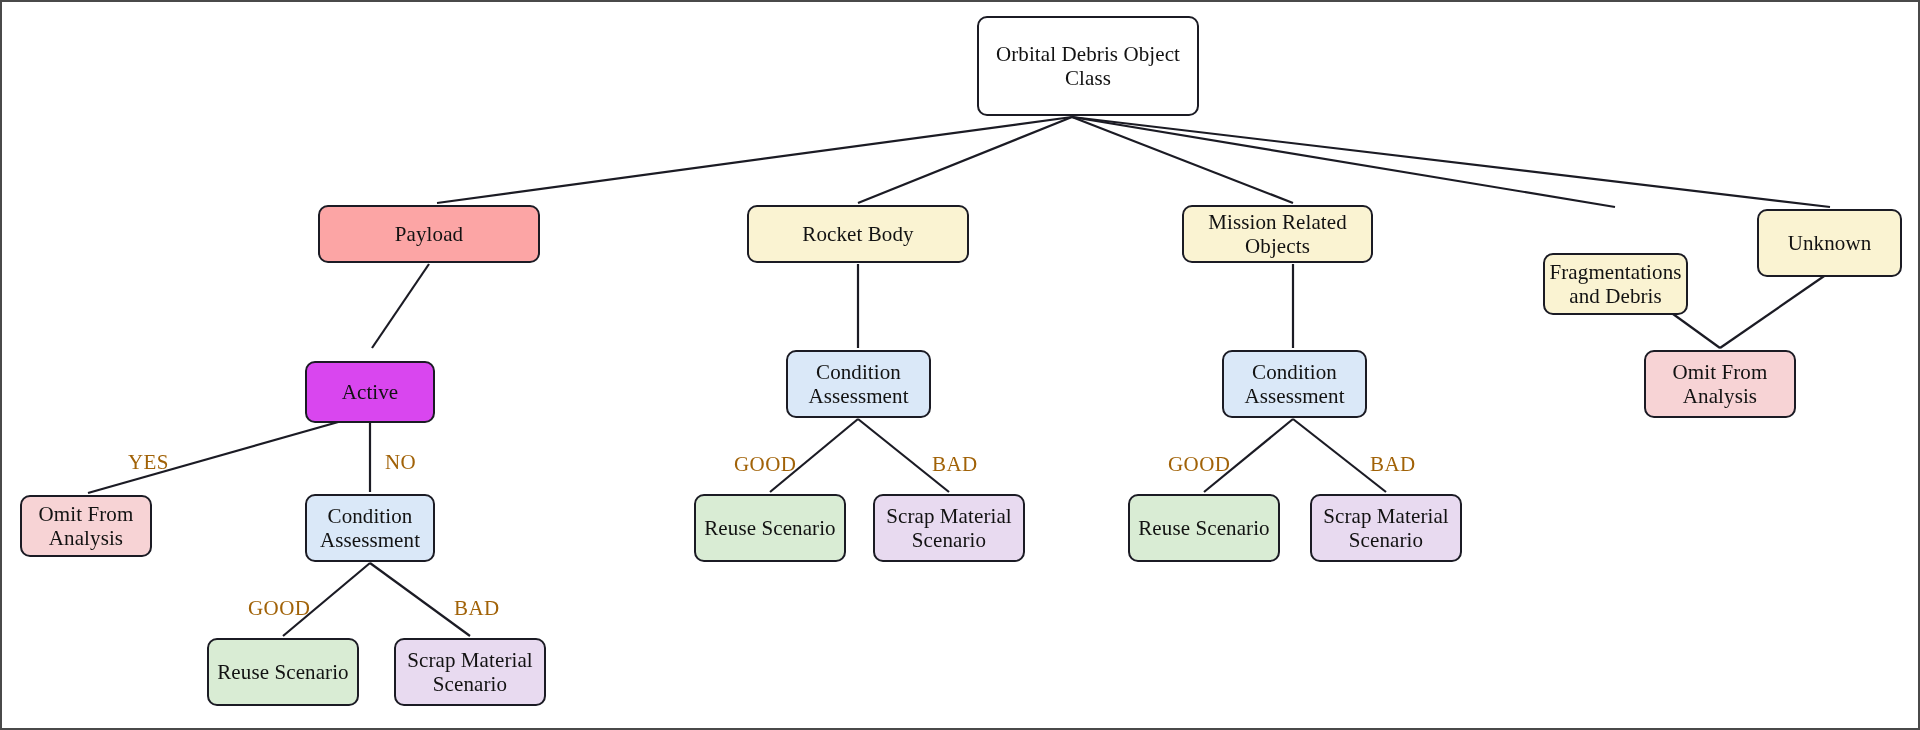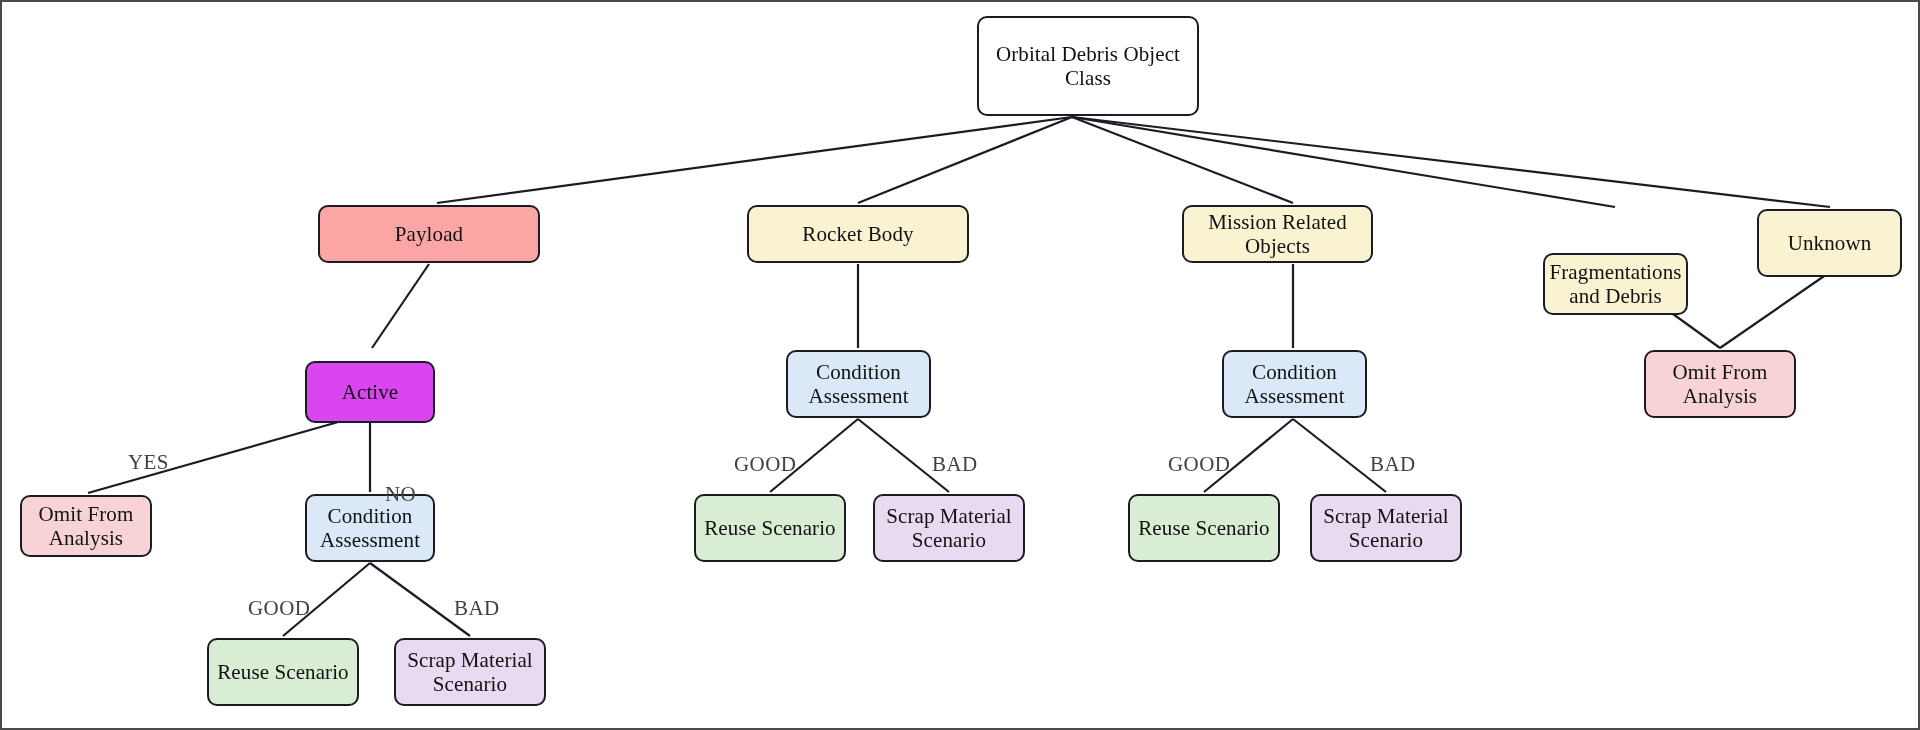--- a/index.html
+++ b/index.html
@@ -41,21 +41,21 @@
     font-size: 21px;
     line-height: 1.15;
     letter-spacing: 0.1px;
     padding: 8px 6px;
     white-space: pre-line;
     z-index: 3;
   }
   .edge-label {
     position: absolute;
     font-size: 21px;
-    color: #404040;
+    color: #a16207;
     letter-spacing: 0.4px;
     white-space: nowrap;
     z-index: 4;
   }
 </style>
 </head>
 <body>
 
 <div id="canvas">
   <svg id="edge-layer" viewBox="0 0 1920 730" xmlns="http://www.w3.org/2000/svg">
@@ -103,21 +103,21 @@
 Scenario</div>
       <div class="node" style="left: 692px; top: 492px; width: 152px; height: 68px; background: rgb(217, 236, 212); border-color: rgb(27, 27, 36);">Reuse Scenario</div>
       <div class="node" style="left: 871px; top: 492px; width: 152px; height: 68px; background: rgb(232, 218, 240); border-color: rgb(27, 27, 36);">Scrap Material
 Scenario</div>
       <div class="node" style="left: 1126px; top: 492px; width: 152px; height: 68px; background: rgb(217, 236, 212); border-color: rgb(27, 27, 36);">Reuse Scenario</div>
       <div class="node" style="left: 1308px; top: 492px; width: 152px; height: 68px; background: rgb(232, 218, 240); border-color: rgb(27, 27, 36);">Scrap Material
 Scenario</div>
     </div>
   <div id="label-layer">
       <div class="edge-label" style="left: 126px; top: 448px;">YES</div>
-      <div class="edge-label" style="left: 383px; top: 448px; margin-top: 32px;">NO</div>
+      <div class="edge-label" style="left: 383px; top: 448px;">NO</div>
       <div class="edge-label" style="left: 246px; top: 594px;">GOOD</div>
       <div class="edge-label" style="left: 452px; top: 594px;">BAD</div>
       <div class="edge-label" style="left: 732px; top: 450px;">GOOD</div>
       <div class="edge-label" style="left: 930px; top: 450px;">BAD</div>
       <div class="edge-label" style="left: 1166px; top: 450px;">GOOD</div>
       <div class="edge-label" style="left: 1368px; top: 450px;">BAD</div>
     </div>
 </div>
 
 </body></html>

